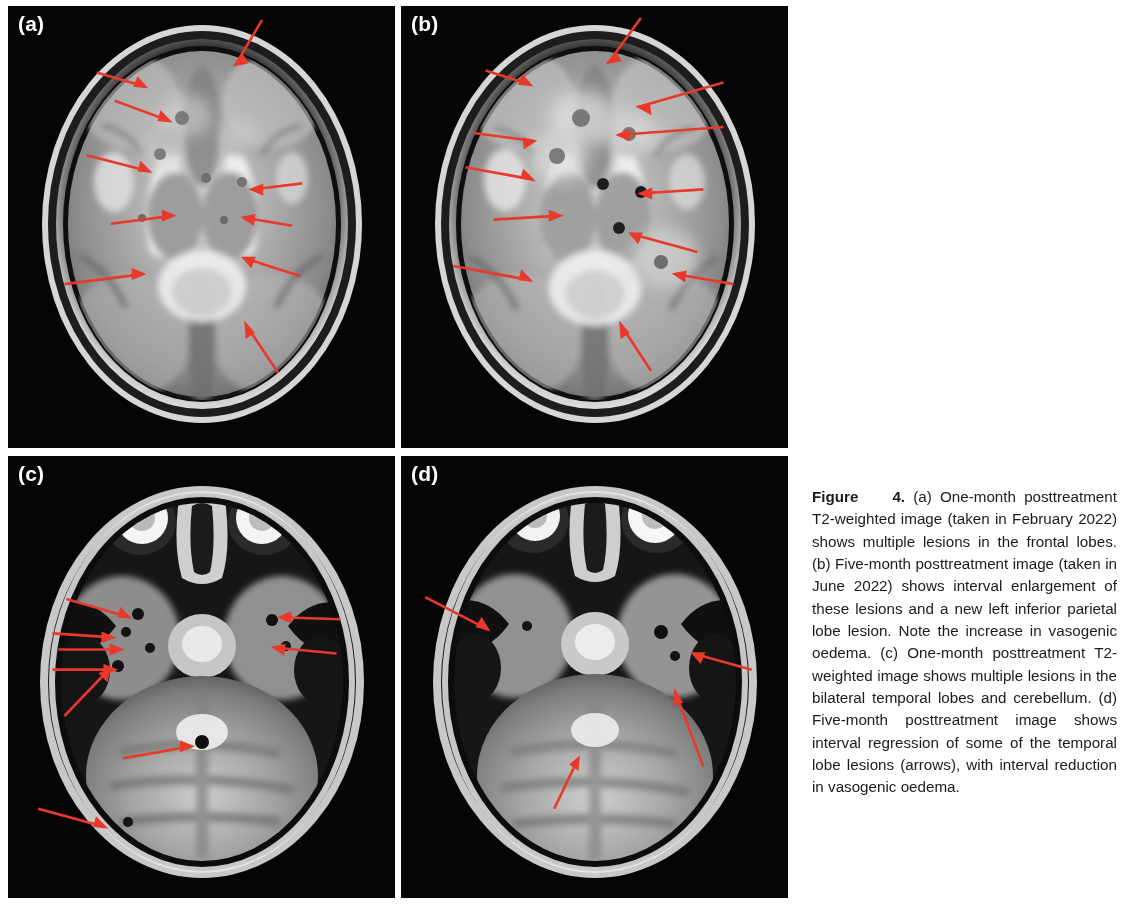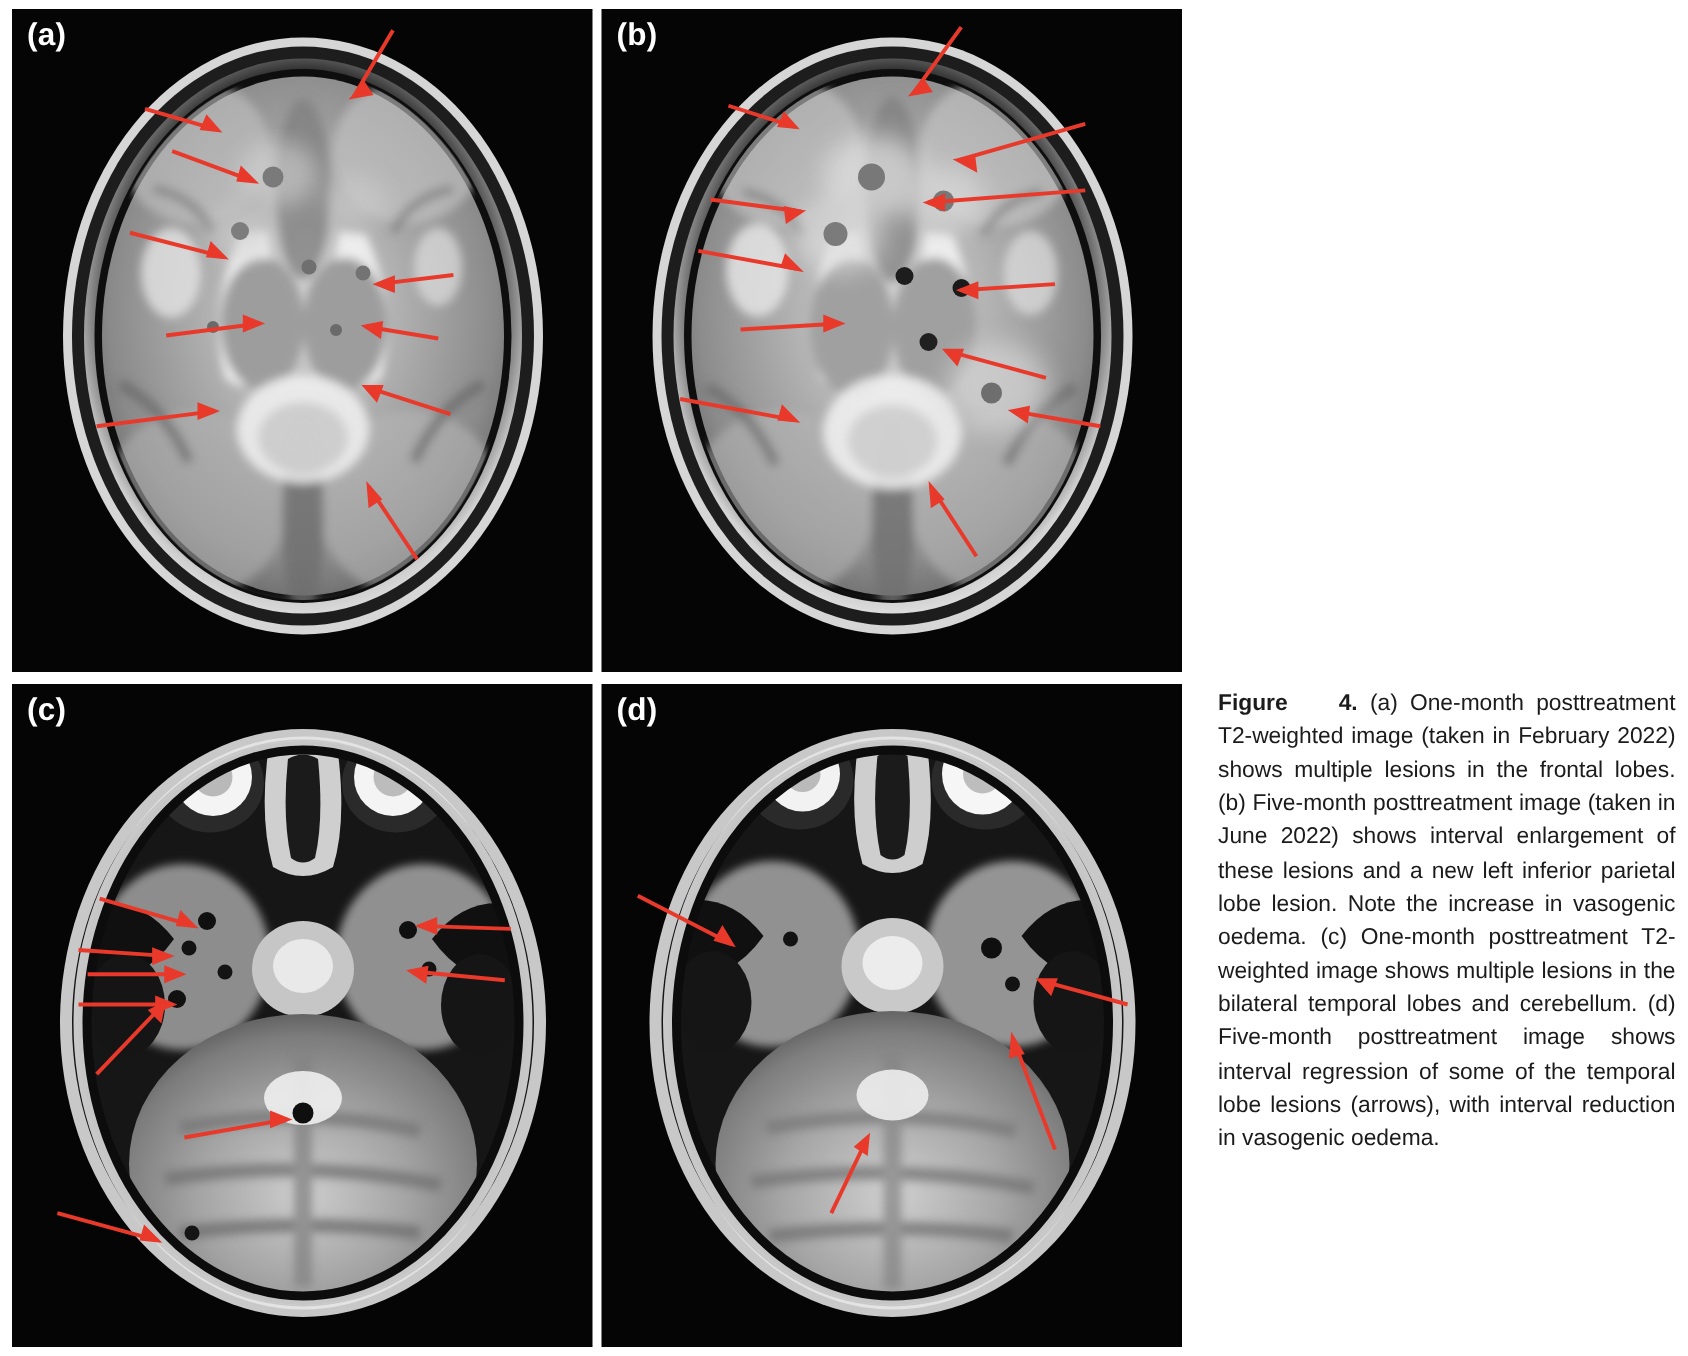--- a/index.html
+++ b/index.html
@@ -65,21 +65,21 @@
     position: absolute;
     inset: 0;
     z-index: 15;
     pointer-events: none;
   }
 
   
   .caption {
     position: absolute;
     left: 812px;
-    top: 458px;
+    top: 486px;
     width: 305px;
     color: #1b1b1b;
     font-size: 15.2px;
     line-height: 1.47;
     text-align: justify;
     font-family: "Liberation Sans", sans-serif;
   }
   .caption .fig-label {
     font-weight: bold;
   }

